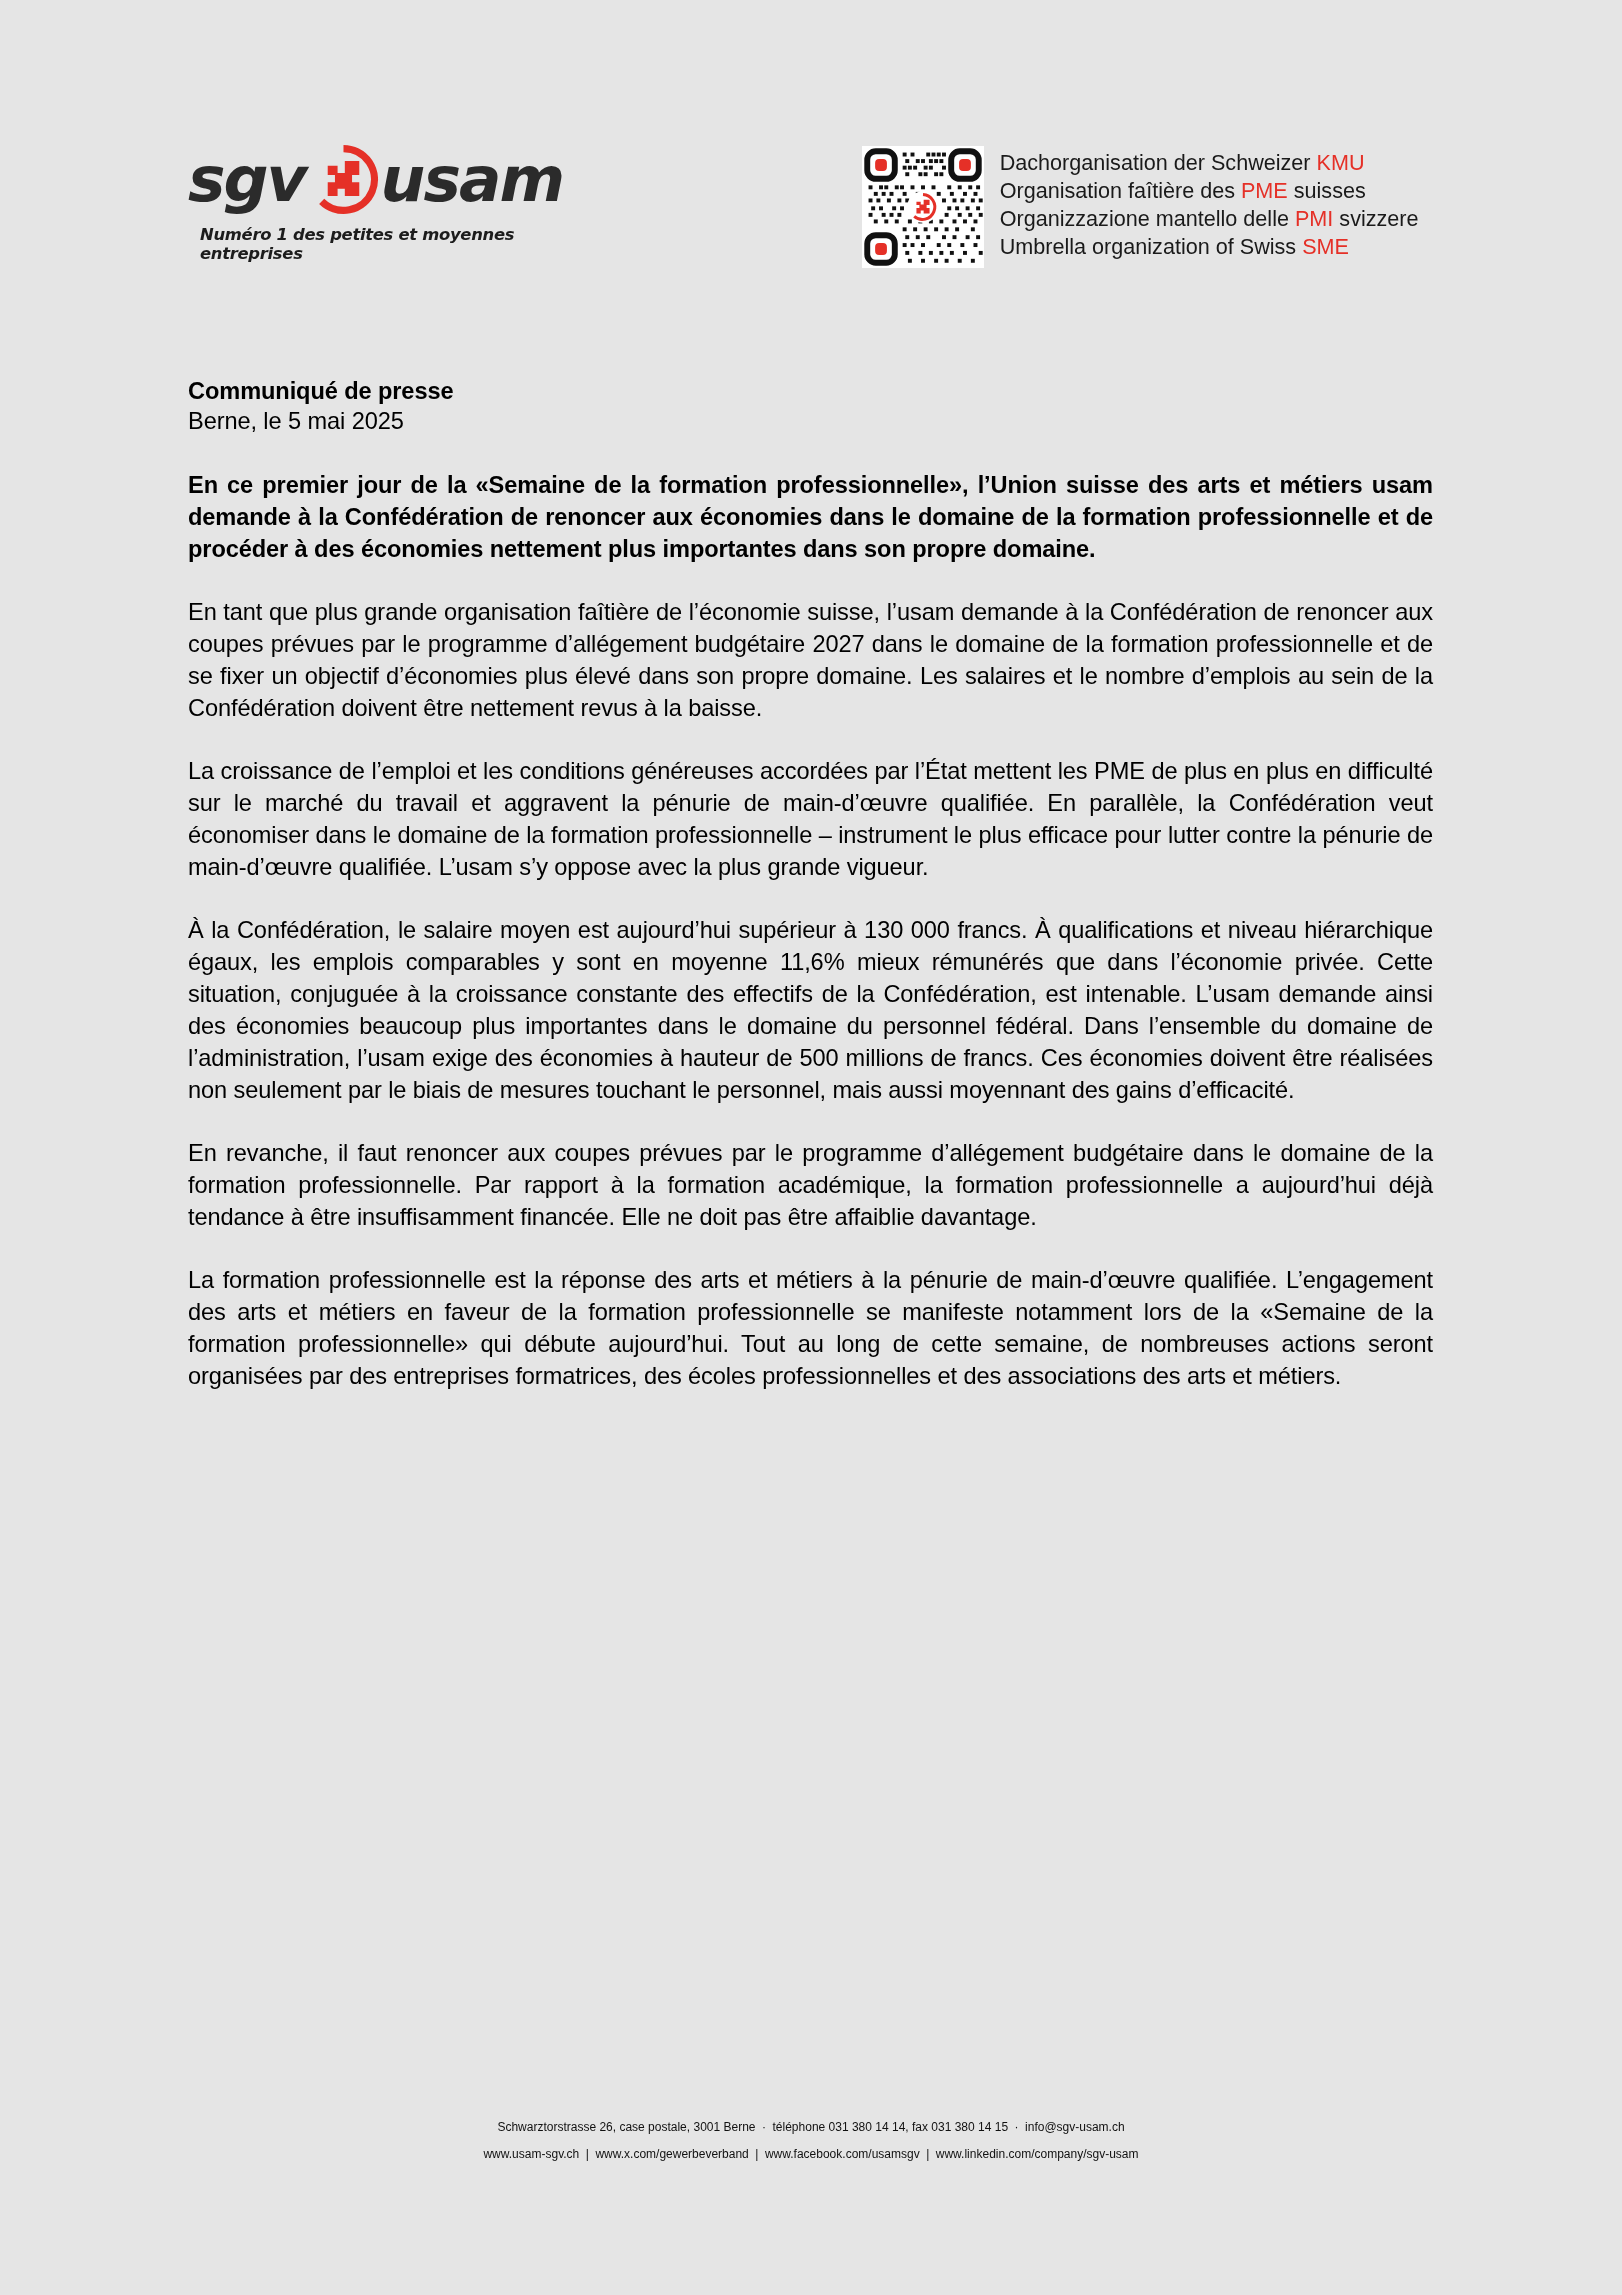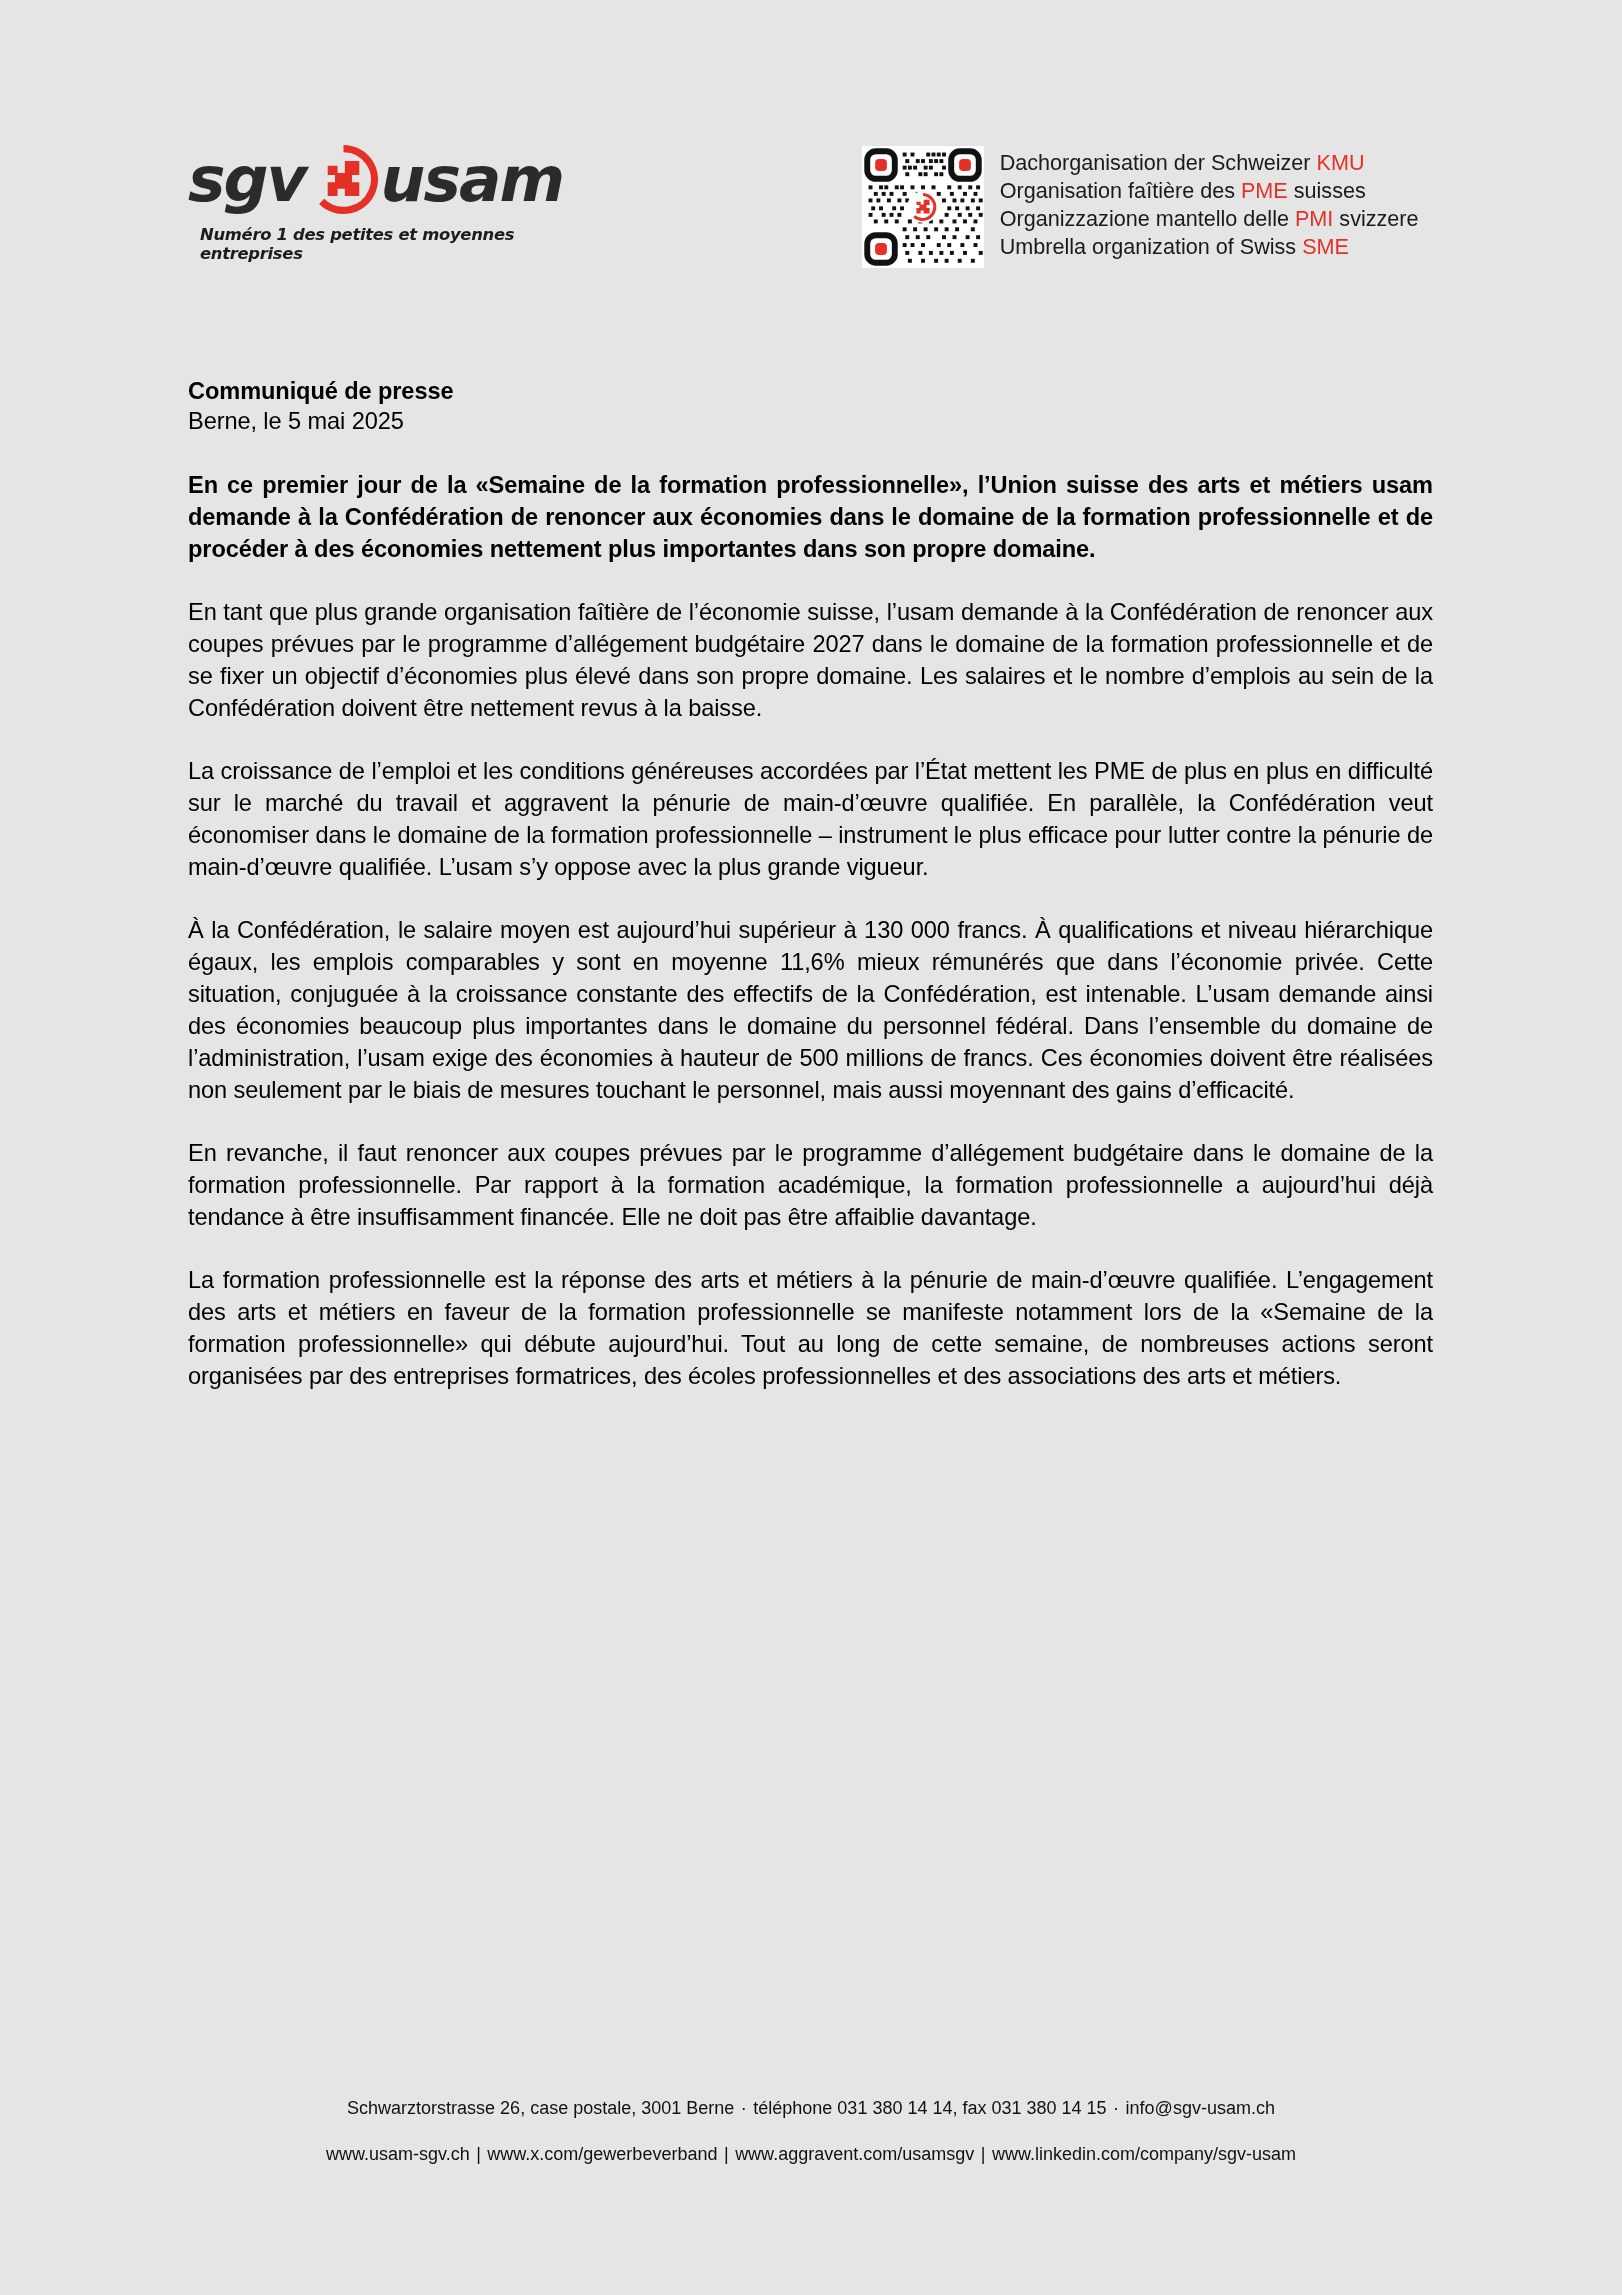--- a/index.html
+++ b/index.html
@@ -158,24 +158,24 @@
     width: 1247px;
     margin: 0 auto;
     color: #e53027;
     font-size: 19px;
     line-height: 25px;
   }
   .footer-orgs .org { white-space: nowrap; }
   .footer-orgs .org.mid { margin-left: 26px; }
   .footer-line {
     text-align: center;
-    font-size: 18px;
+    font-size: 12px;
     line-height: 26px;
     color: #111111;
-    margin-top: 20px;
+    margin-top: 1px;
   }
   .footer-line .sep { padding: 0 6.5px; }
 </style>
 </head>
 <body>
 
 <div class="page">
 
   <div class="header">
 
@@ -360,18 +360,18 @@
     <p class="para">À la Confédération, le salaire moyen est aujourd’hui supérieur à 130 000 francs. À qualifications et niveau hiérarchique égaux, les emplois comparables y sont en moyenne 11,6% mieux rémunérés que dans l’économie privée. Cette situation, conjuguée à la croissance constante des effectifs de la Confédération, est intenable. L’usam demande ainsi des économies beaucoup plus importantes dans le domaine du personnel fédéral. Dans l’ensemble du domaine de l’administration, l’usam exige des économies à hauteur de 500 millions de francs. Ces économies doivent être réalisées non seulement par le biais de mesures touchant le personnel, mais aussi moyennant des gains d’efficacité.</p>
     <p class="para">En revanche, il faut renoncer aux coupes prévues par le programme d’allégement budgétaire dans le domaine de la formation professionnelle. Par rapport à la formation académique, la formation professionnelle a aujourd’hui déjà tendance à être insuffisamment financée. Elle ne doit pas être affaiblie davantage.</p>
     <p class="para">La formation professionnelle est la réponse des arts et métiers à la pénurie de main-d’œuvre qualifiée. L’engagement des arts et métiers en faveur de la formation professionnelle se manifeste notamment lors de la «Semaine de la formation professionnelle» qui débute aujourd’hui. Tout au long de cette semaine, de nombreuses actions seront organisées par des entreprises formatrices, des écoles professionnelles et des associations des arts et métiers.</p>
   </div>
 
   <div class="footer">
     <div class="footer-line">
       <span>Schwarztorstrasse 26, case postale, 3001 Berne</span><span class="sep">·</span><span>téléphone 031 380 14 14, fax 031 380 14 15</span><span class="sep">·</span><span>info@sgv-usam.ch</span>
     </div>
     <div class="footer-line">
-      <span>www.usam-sgv.ch</span><span class="sep">|</span><span>www.x.com/gewerbeverband</span><span class="sep">|</span><span>www.aggravent.com/usamsgv</span><span class="sep">|</span><span>www.linkedin.com/company/sgv-usam</span>
+      <span>www.usam-sgv.ch</span><span class="sep">|</span><span>www.x.com/gewerbeverband</span><span class="sep">|</span><span>www.facebook.com/usamsgv</span><span class="sep">|</span><span>www.linkedin.com/company/sgv-usam</span>
     </div>
   </div>
 
 </div>
 
 
 </body></html>

